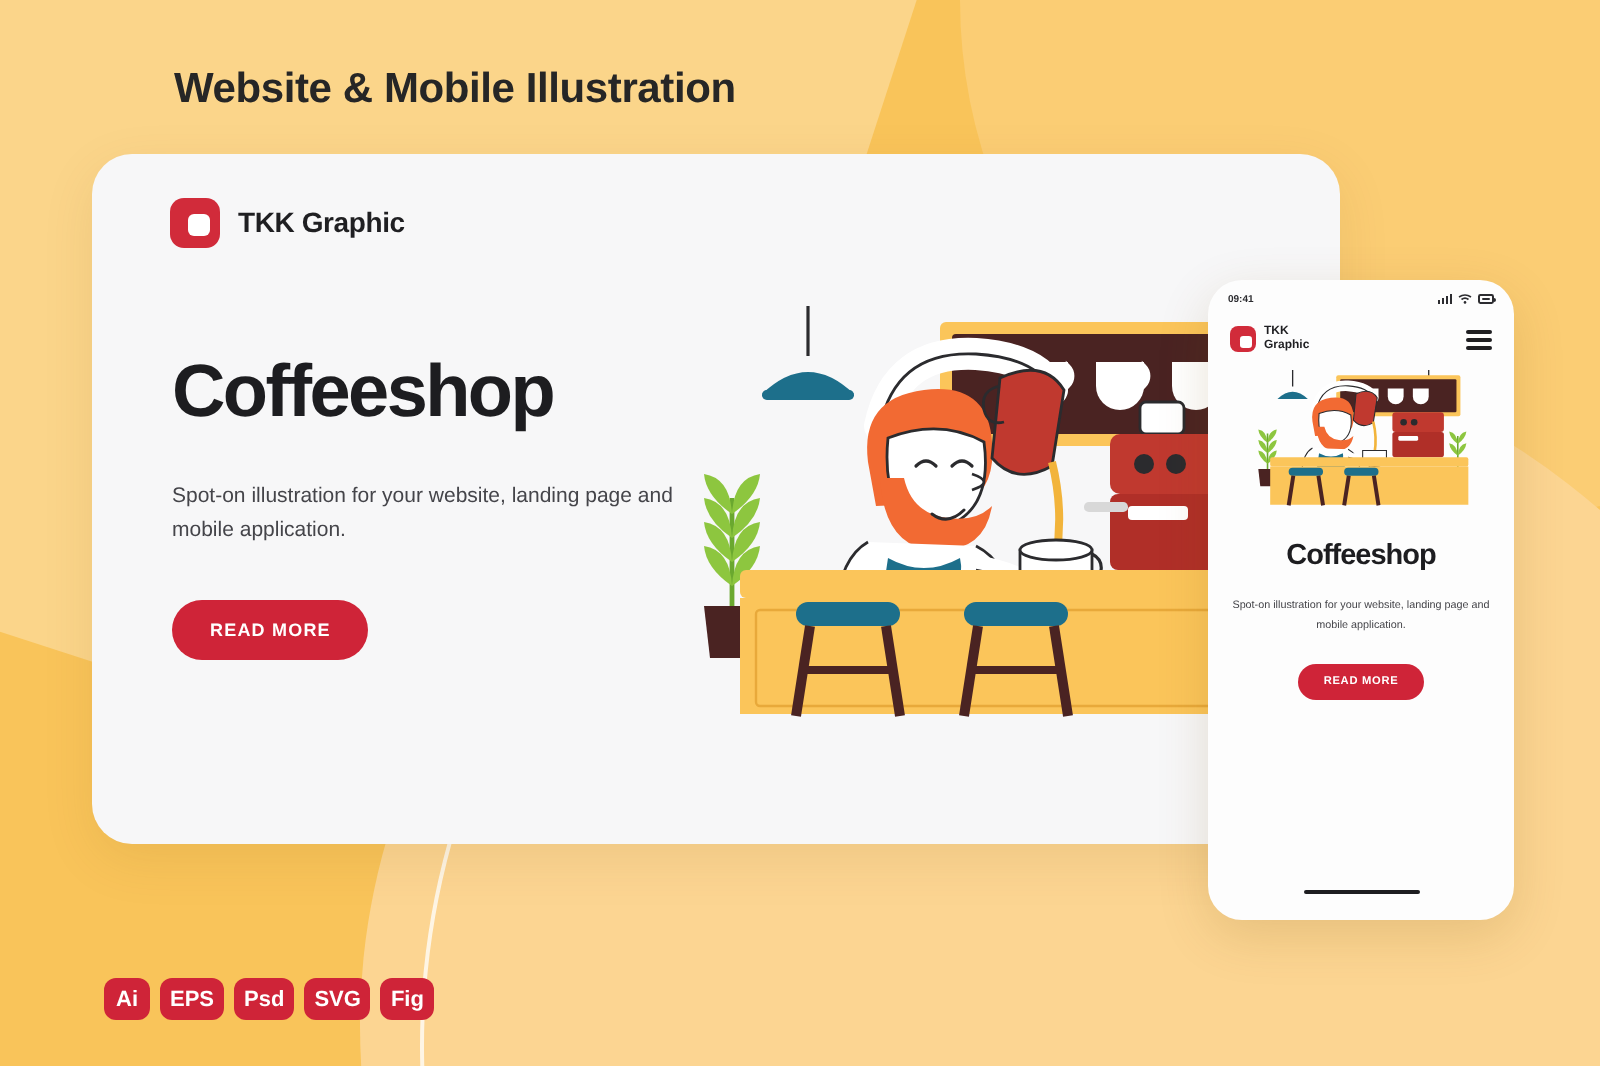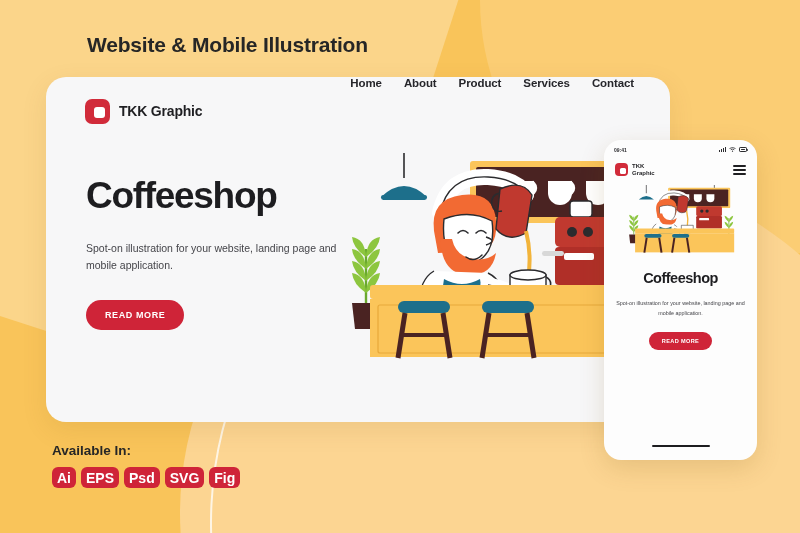--- a/index.html
+++ b/index.html
@@ -146,21 +146,21 @@
   .phome-bar { position:absolute; left:50%; transform:translateX(-50%); bottom:13px; width:58px; height:2.4px; background:#1d1d20; border-radius:2px;}
 
   
   .avail { position: absolute; left: 52px; top: 443px; z-index: 6; }
   .avail-title { font-size: 13.5px; font-weight: bold; color: #262626; }
   .avail-list { display: flex; gap: 5px; margin-top: 9px; }
   .fmt {
     background: #cf2438; color: #fff; border-radius: 6px;
     min-width: 23px; height: 21px; padding: 0 5px;
     display: flex; align-items: center; justify-content: center;
-    font-size: 14px; font-weight: bold;
+    font-size: 11px; font-weight: bold; margin-top: 37px;
   }
 </style>
 </head>
 <body>
 
 <div class="bg">
   <div class="bg-shape-light-top"></div>
   <div class="bg-circle-topright"></div>
   <div class="bg-circle-big"></div>
   <div class="bg-curve-line"></div>
@@ -169,27 +169,20 @@
 <div class="page-title">Website &amp; Mobile Illustration</div>
 
 <div class="desktop-card">
 
   <div class="dnav">
     <div class="brand">
       <span class="brand-mark">
           <i></i>
         </span>
       <span class="brand-name">TKK Graphic</span>
-    </div>
-    <div class="dnav-links">
-      <a href="#">Home</a>
-      <a href="#">About</a>
-      <a href="#">Product</a>
-      <a href="#">Services</a>
-      <a href="#">Contact</a>
     </div>
   </div>
 
   <div class="hero-left">
     <div class="hero-title">Coffeeshop</div>
     <div class="hero-sub">Spot-on illustration for your website, landing page and mobile application.</div>
     <button class="btn-read">READ MORE</button>
   </div>
 
   <div class="illus-desktop">
@@ -421,21 +414,20 @@
   <div class="phero">
     <div class="phero-title">Coffeeshop</div>
     <div class="phero-sub">Spot-on illustration for your website, landing page and mobile application.</div>
     <button class="pbtn">READ MORE</button>
   </div>
 
   <div class="phome-bar"></div>
 </div>
 
 <div class="avail">
-  <div class="avail-title">Available In:</div>
   <div class="avail-list">
     <span class="fmt">Ai</span>
     <span class="fmt">EPS</span>
     <span class="fmt">Psd</span>
     <span class="fmt">SVG</span>
     <span class="fmt">Fig</span>
   </div>
 </div>
 
 </body></html>

